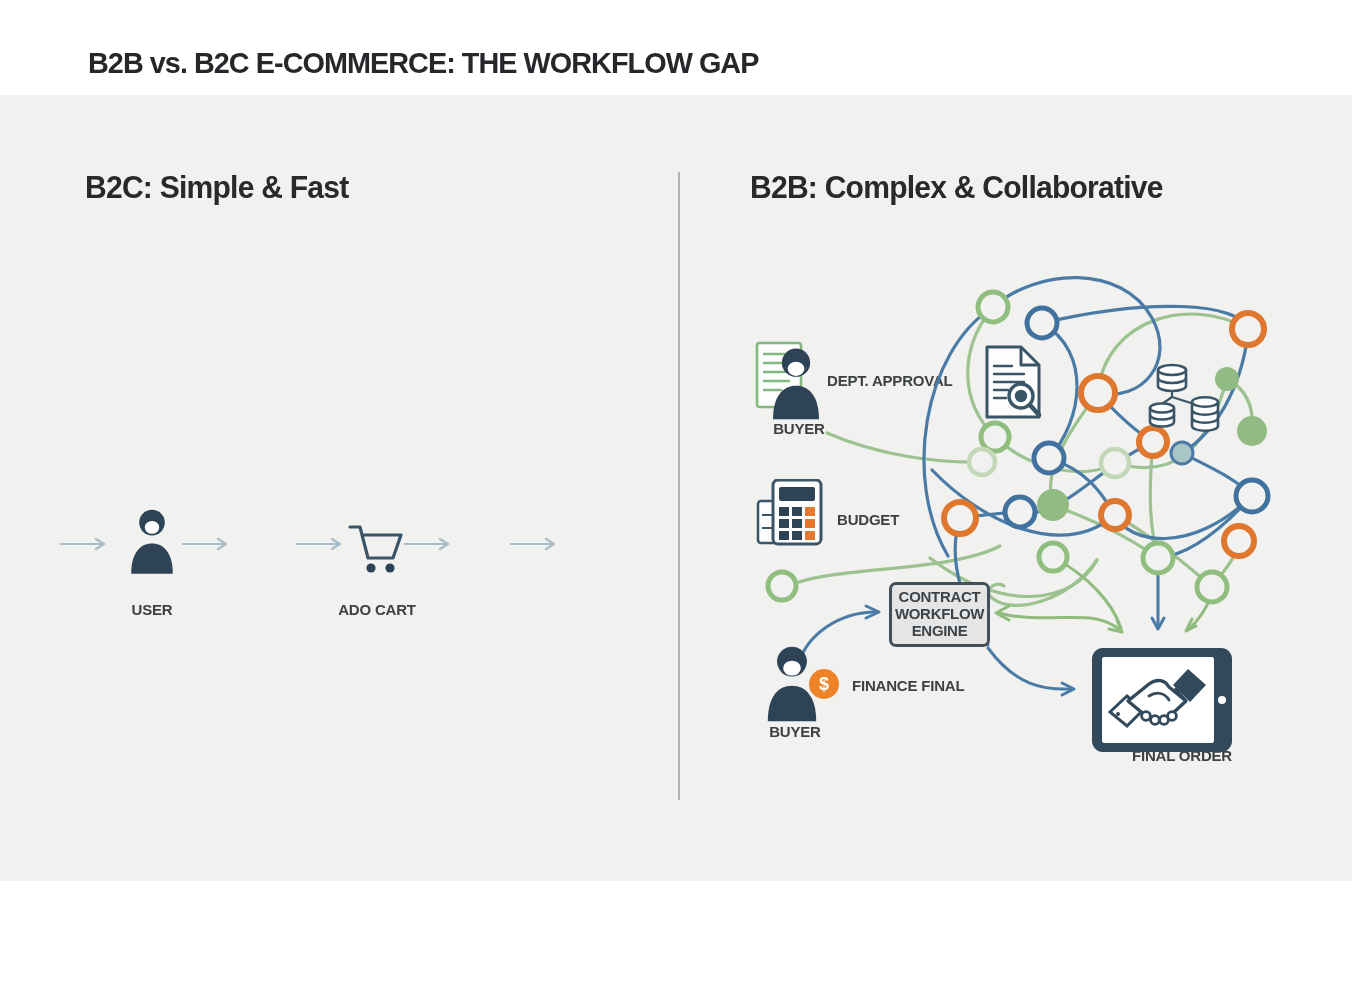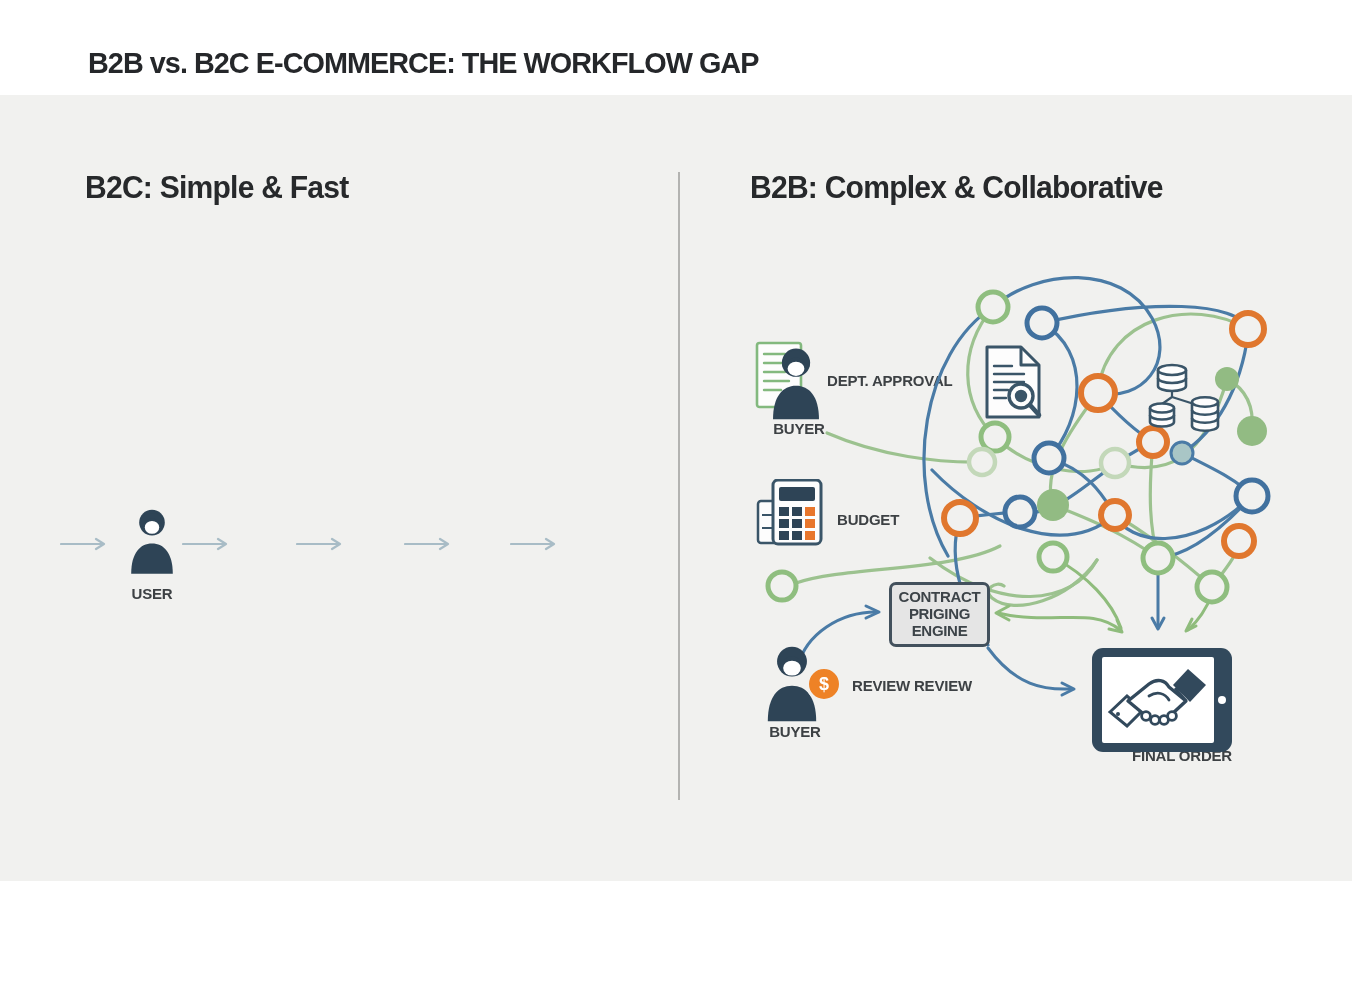--- a/index.html
+++ b/index.html
@@ -17,21 +17,21 @@
   .panel-heading { font-size:31px; font-weight:bold; color:#27292b; letter-spacing:-0.8px;
                    transform:scaleX(0.97); transform-origin:left; white-space:nowrap; }
   #heading-b2c { left:85px;  top:170px; }
   #heading-b2b { left:750px; top:170px; }
 
   .divider { left:678px; top:172px; width:2px; height:628px; background:#b3b3b1; }
 
   
   .b2c-step { position:absolute; width:120px; top:496px; text-align:center; }
   .b2c-icon-box { height:80px; display:flex; align-items:flex-end; justify-content:center; }
-  .b2c-label { margin-top:9px; font-size:15px; font-weight:bold; color:#3d4144;
+  .b2c-label { margin-top:25px; font-size:15px; font-weight:bold; color:#3d4144;
                letter-spacing:-0.2px; line-height:1.2; }
   .flow-arrow { position:absolute; top:536px; }
 
   
   .b2b-label { position:absolute; font-size:15px; font-weight:bold; color:#3d4144;
                letter-spacing:-0.2px; white-space:nowrap; }
 
   .contract-box { position:absolute; left:889px; top:582px; width:101px; height:65px;
                   background:#e5e5e5; border:3px solid #42505c; border-radius:7px;
                   display:flex; flex-direction:column; align-items:center; justify-content:center;
@@ -86,20 +86,30 @@
         <circle cx="30" cy="20" r="16" fill="#2e4456"></circle>
         <ellipse cx="30" cy="26" rx="9" ry="8" fill="#ffffff"></ellipse>
         <path d="M30,8 C19,8 14,16 15,24 C20,20 24,15 30,15 C36,15 40,20 45,24 C46,16 41,8 30,8 Z" fill="#2e4456"></path>
         <path d="M4,84 C4,58 15,46 30,46 C45,46 56,58 56,84 Z" fill="#2e4456"></path>
       </svg>
     </div>
     <div class="b2c-label">USER</div>
   </div>
 
 
+  <div class="b2c-step" style="left:317px">
+    <div class="b2c-icon-box">
+      <svg width="58" height="54" viewBox="0 0 58 54">
+        <path d="M2,5 H12 L20,36 H45 L53,13 H16" fill="none" stroke="#3a5568" stroke-width="3.2" stroke-linecap="round" stroke-linejoin="round"></path>
+        <circle cx="23" cy="46" r="4.6" fill="#2e4456"></circle>
+        <circle cx="42" cy="46" r="4.6" fill="#2e4456"></circle>
+      </svg>
+    </div>
+    <div class="b2c-label">ADO CART</div>
+  </div>
 
 
 
   <svg id="network-svg" width="1352" height="986" viewBox="0 0 1352 986">
     <g>
       <path class="net-green" d="M827,433 C880,456 938,463 982,462"></path>
       <path class="net-green" d="M1000,546 C950,572 845,566 796,583"></path>
       <path class="net-green" d="M993,307 C958,350 960,402 995,437"></path>
       <path class="net-green" d="M995,437 C1032,472 1088,480 1115,463"></path>
       <path class="net-green" d="M1115,463 C1168,478 1205,458 1227,379"></path>
@@ -206,35 +216,35 @@
         <rect x="49" y="40" width="10" height="9" fill="#e8762c"></rect>
       <rect x="23" y="52" width="10" height="9" fill="#2e4456"></rect>
         <rect x="36" y="52" width="10" height="9" fill="#2e4456"></rect>
         <rect x="49" y="52" width="10" height="9" fill="#e8762c"></rect>
     </g>
   </svg>
   <div class="b2b-label" style="left:837px; top:511px">BUDGET</div>
 
   <div class="contract-box">
     <span>CONTRACT</span>
-    <span>PRIGING</span>
+    <span>WORKFLOW</span>
     <span>ENGINE</span>
   </div>
 
   <svg class="icon" style="left:760px; top:643px" width="64" height="80" viewBox="0 0 60 86">
     <circle cx="30" cy="20" r="16" fill="#2e4456"></circle>
     <ellipse cx="30" cy="27" rx="9.5" ry="8" fill="#ffffff"></ellipse>
     <path d="M30,6 C18,6 13,16 15,25 C20,20 24,14 30,14 C36,14 40,20 45,25 C47,16 42,6 30,6 Z" fill="#2e4456"></path>
     <path d="M4,84 C4,58 15,46 30,46 C45,46 56,58 56,84 Z" fill="#2e4456"></path>
   </svg>
   <div class="badge">
     <span>$</span>
   </div>
   <div class="b2b-label" style="left:762px; top:723px; width:66px; text-align:center">BUYER</div>
-  <div class="b2b-label" style="left:852px; top:677px">REVIEW REVIEW</div>
+  <div class="b2b-label" style="left:852px; top:677px">FINANCE FINAL</div>
 
   <svg class="icon" style="left:984px; top:344px" width="60" height="78" viewBox="0 0 60 78">
     <path d="M3,3 H37 L55,21 V73 H3 Z" fill="#fdfdfd" stroke="#3a5568" stroke-width="3" stroke-linejoin="round"></path>
     <path d="M37,3 V21 H55" fill="none" stroke="#3a5568" stroke-width="3" stroke-linejoin="round"></path>
     <g stroke="#3a5568" stroke-width="2.4" stroke-linecap="round">
       <line x1="10" y1="22" x2="28" y2="22"></line>
         <line x1="10" y1="30" x2="40" y2="30"></line>
       <line x1="10" y1="38" x2="40" y2="38"></line>
         <line x1="10" y1="46" x2="24" y2="46"></line>
       <line x1="10" y1="54" x2="22" y2="54"></line>

